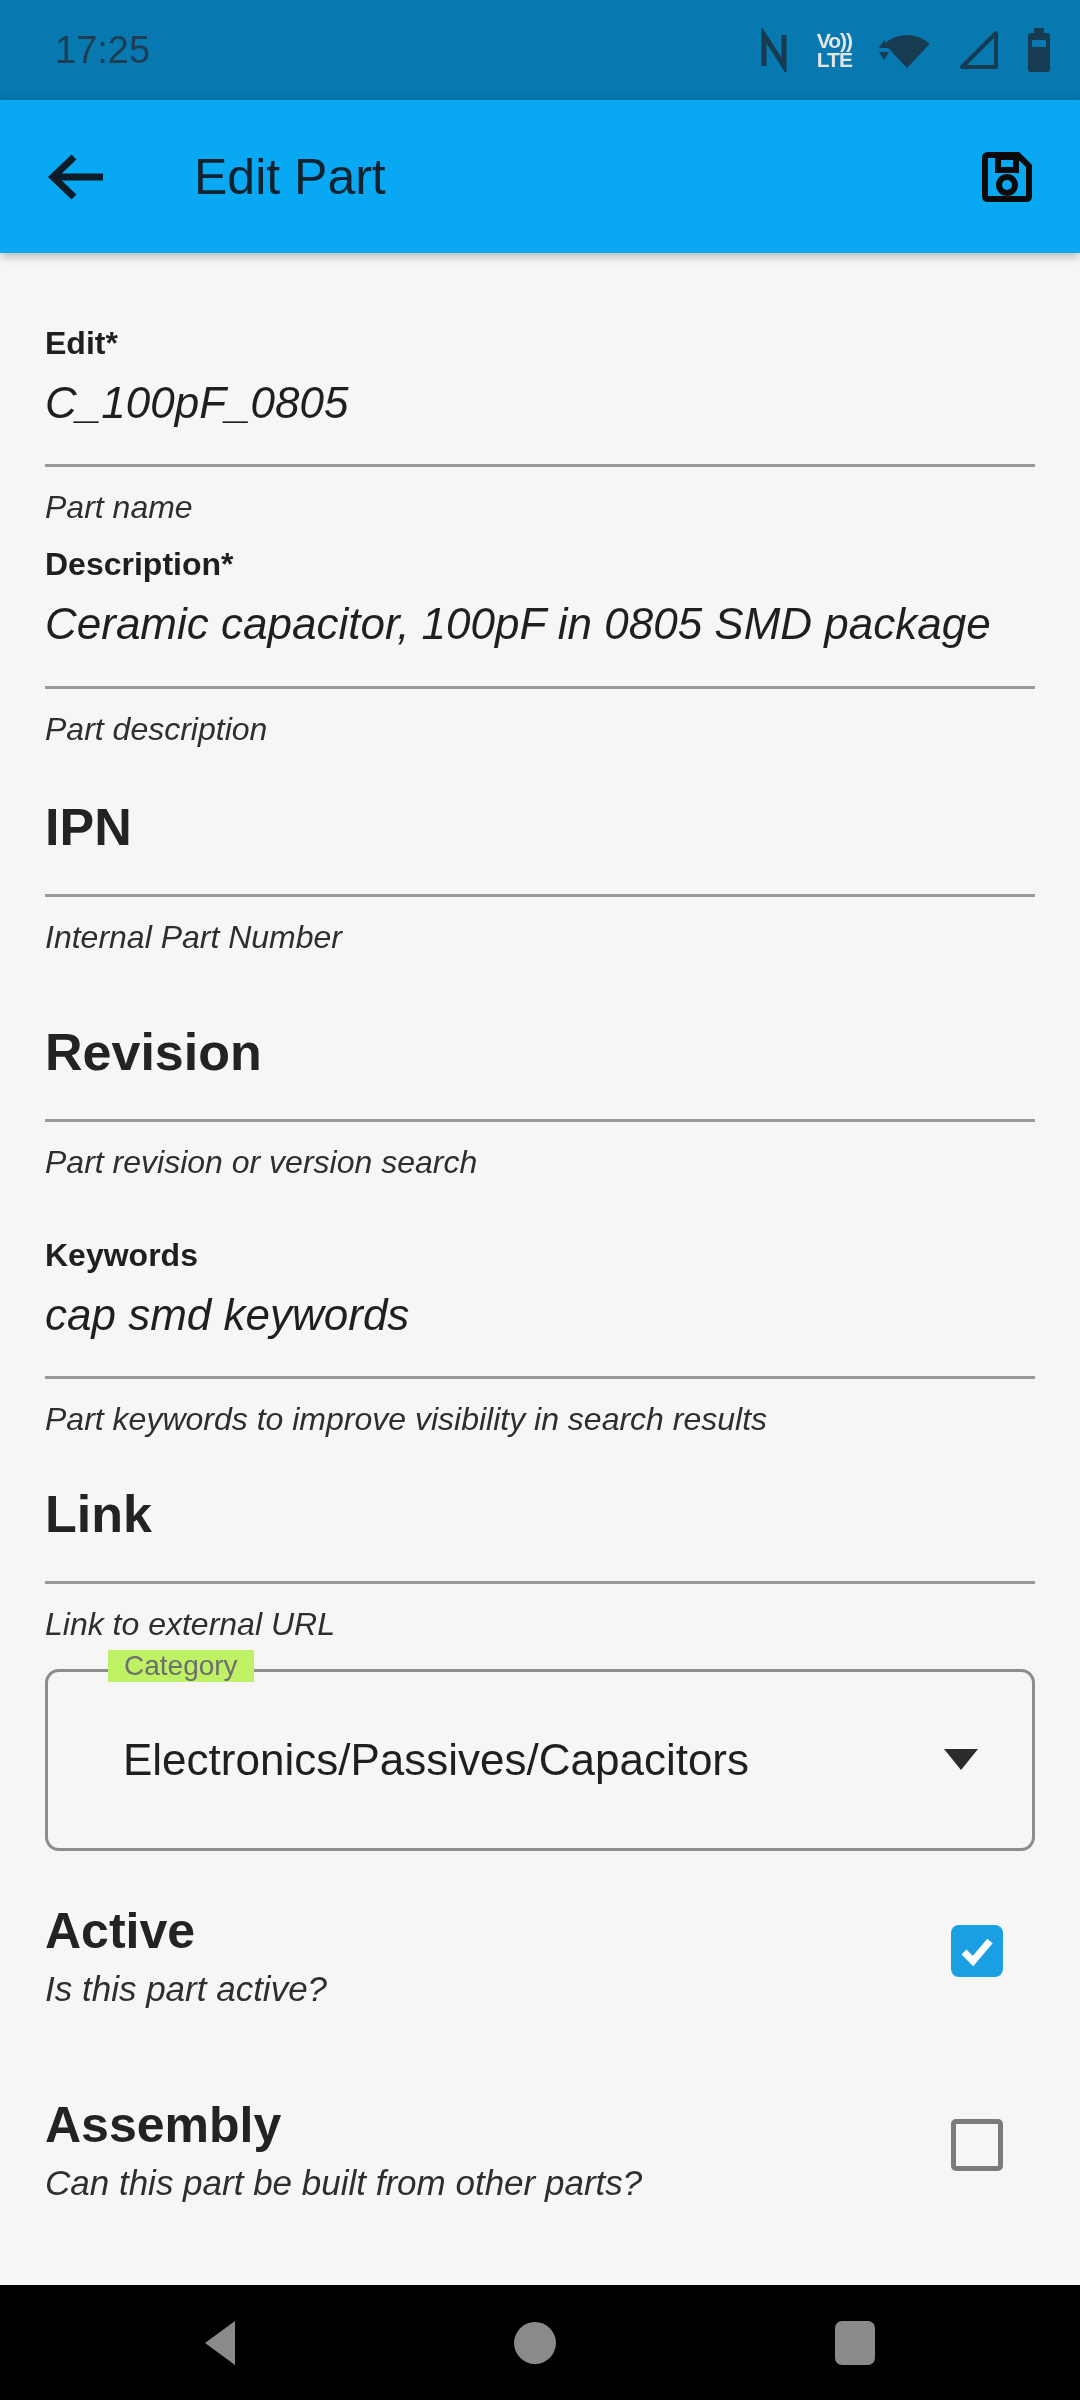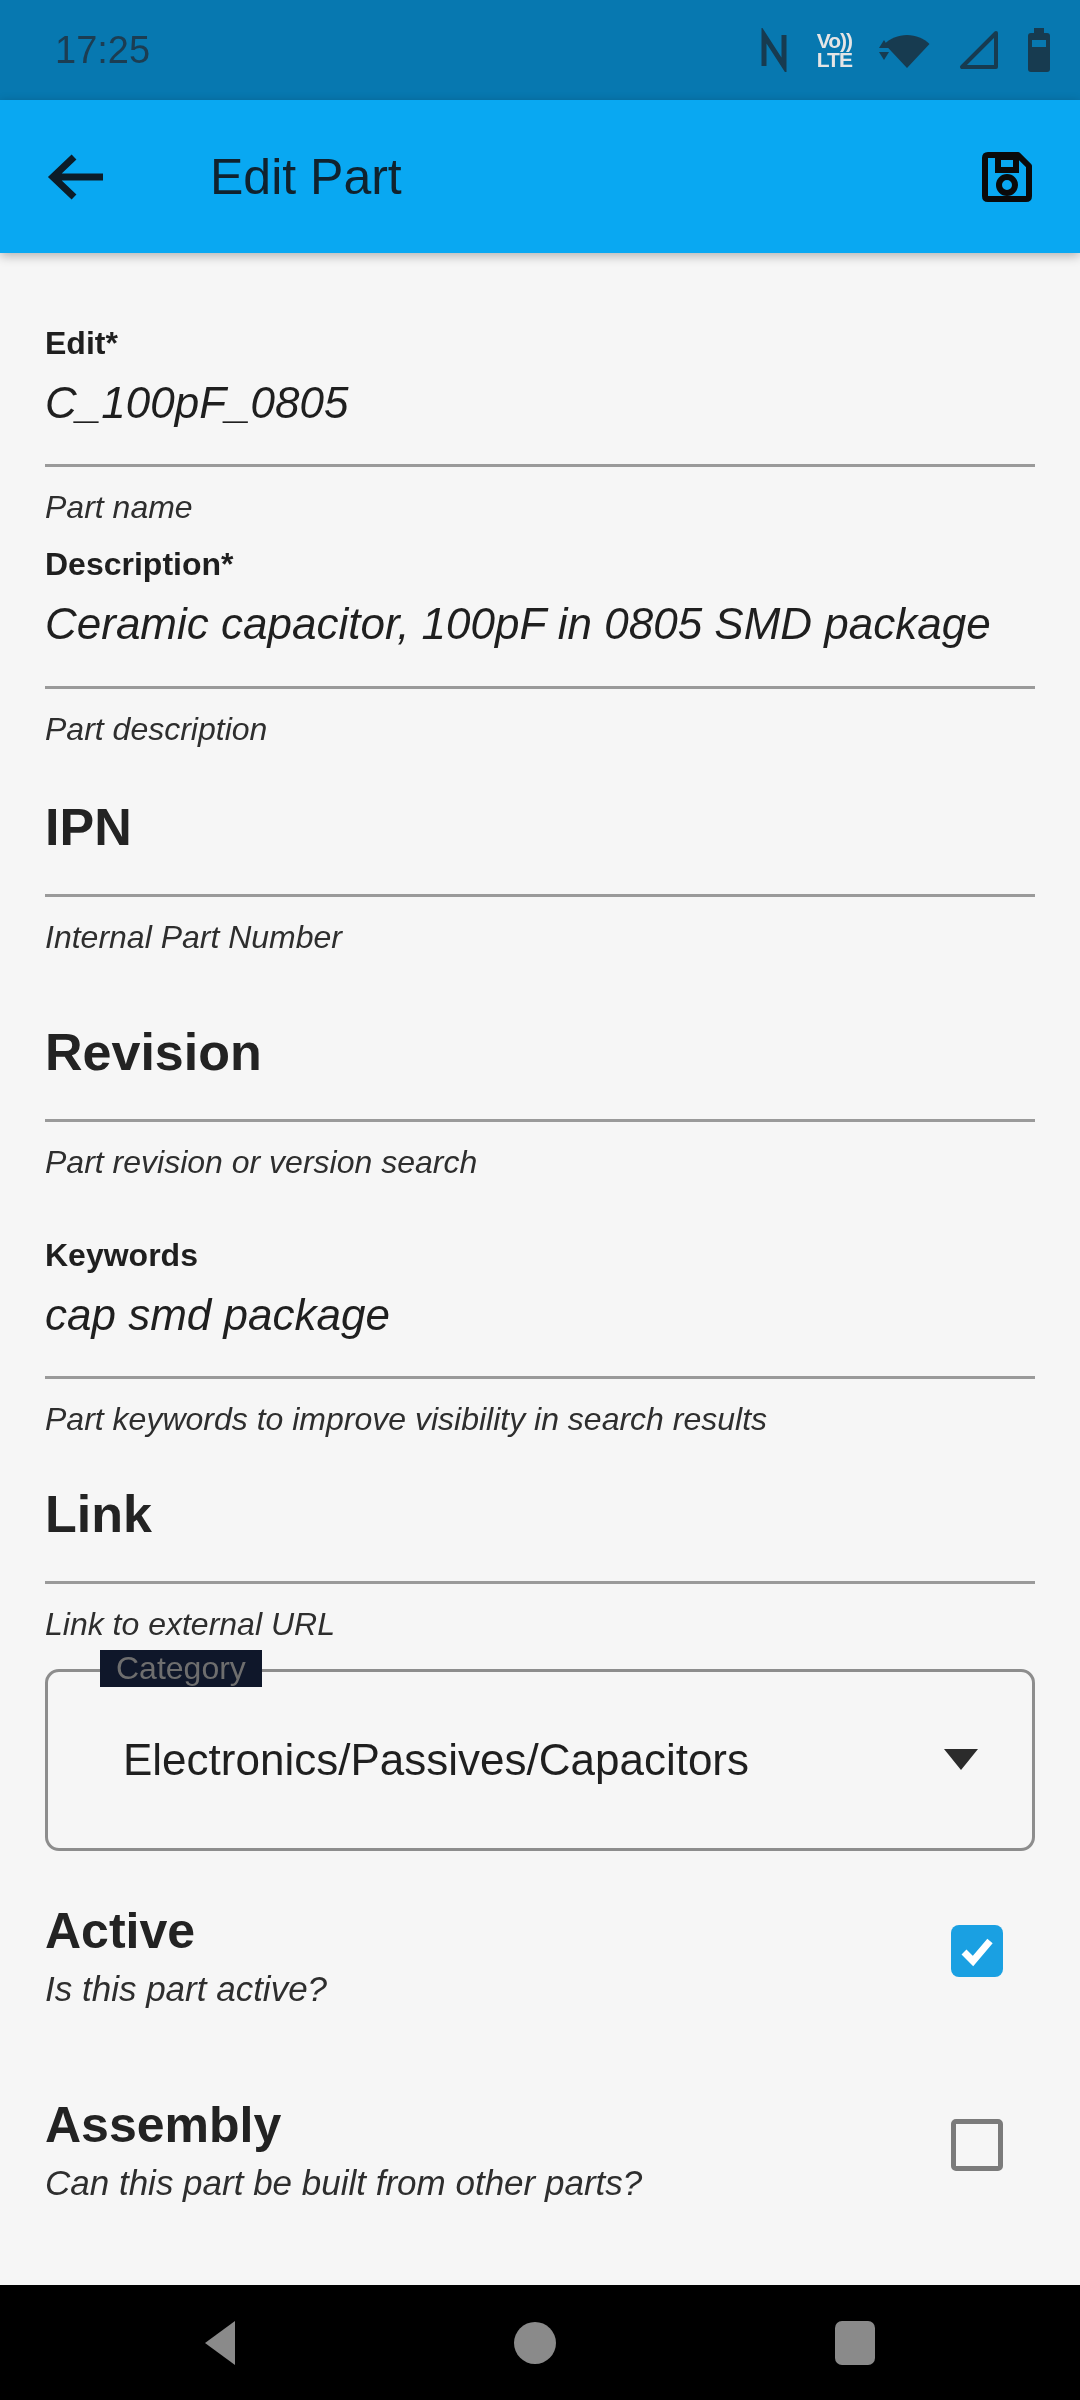--- a/index.html
+++ b/index.html
@@ -9,21 +9,21 @@
   
   .status-bar{height:100px;background:#0778B0;display:flex;align-items:center;
     justify-content:space-between;padding:0 28px 0 55px;box-sizing:border-box;}
   .time{font-size:38px;font-weight:500;color:#1C3D52;}
   .status-icons{display:flex;align-items:center;gap:26px;}
   .volte{display:flex;flex-direction:column;align-items:center;font-weight:700;
     font-size:21px;line-height:19px;letter-spacing:-1px;color:#e5e5e5;}
 
   
   .app-bar{height:153px;background:#09A8F2;display:flex;align-items:center;
-    padding:0 44px;box-sizing:border-box;box-shadow:0 3px 10px rgba(0,0,0,.28);gap:16px;}
+    padding:0 44px;box-sizing:border-box;box-shadow:0 3px 10px rgba(0,0,0,.28);}
   .icon-btn{background:none;border:none;padding:0;margin:0;cursor:pointer;display:flex;align-items:center;}
   .back-btn{margin-right:86px;}
   .app-title{font-size:50px;font-weight:500;color:#10222E;margin:0;flex:1;}
 
   
   .content{padding:0 45px;box-sizing:border-box;}
   .f-label{font-size:32px;font-weight:700;color:#1F1F1F;line-height:1.15;}
   .f-value{font-size:44px;font-weight:400;color:#1F1F1F;margin-top:16px;line-height:1.15;min-height:50px;font-style:italic;}
   .f-label-big{font-size:52px;font-weight:700;color:#232323;line-height:1.25;}
   .f-line{border-top:3px solid #9A9A9A;margin-top:36px;}
@@ -33,22 +33,22 @@
   #sec-description{margin-top:20px;}
   #sec-ipn{margin-top:48px;}
   #sec-revision{margin-top:64px;}
   #sec-keywords{margin-top:56px;}
   #sec-link{margin-top:44px;}
 
   
   .cat-box{position:relative;margin-top:26px;height:182px;border:3px solid #8D8D8D;
     border-radius:14px;display:flex;align-items:center;padding:0 40px 0 75px;
     box-sizing:border-box;cursor:pointer;}
-  .cat-label{position:absolute;top:-22px;left:52px;background:#0f172a;padding:0 16px;
-    font-size:32px;color:#6E6E6E;}
+  .cat-label{position:absolute;top:-22px;left:60px;background:#bef264;padding:0 16px;
+    font-size:28px;color:#6E6E6E;}
   .cat-value{font-size:44px;color:#1F1F1F;flex:1;}
   .caret{width:0;height:0;border-left:17px solid transparent;border-right:17px solid transparent;
     border-top:21px solid #2B2B2B;margin-right:14px;}
 
   
   .toggle-row{display:flex;align-items:flex-start;justify-content:space-between;margin-top:50px;}
   #row-assembly{margin-top:86px;}
   .t-title{font-size:50px;font-weight:700;color:#232323;line-height:1.2;}
   .t-sub{font-size:35px;font-style:italic;color:#2E2E2E;margin-top:8px;line-height:1.15;}
   .checkbox{margin:24px 32px 0 0;cursor:pointer;box-sizing:content-box;}
@@ -137,21 +137,21 @@
     </section>
 
     <section class="field empty" id="sec-revision">
       <div class="f-label-big">Revision</div>
       <div class="f-line"></div>
       <div class="f-helper">Part revision or version search</div>
     </section>
 
     <section class="field" id="sec-keywords">
       <div class="f-label">Keywords</div>
-      <div class="f-value">cap smd package</div>
+      <div class="f-value">cap smd keywords</div>
       <div class="f-line"></div>
       <div class="f-helper">Part keywords to improve visibility in search results</div>
     </section>
 
     <section class="field empty" id="sec-link">
       <div class="f-label-big">Link</div>
       <div class="f-line"></div>
       <div class="f-helper">Link to external URL</div>
     </section>
 

